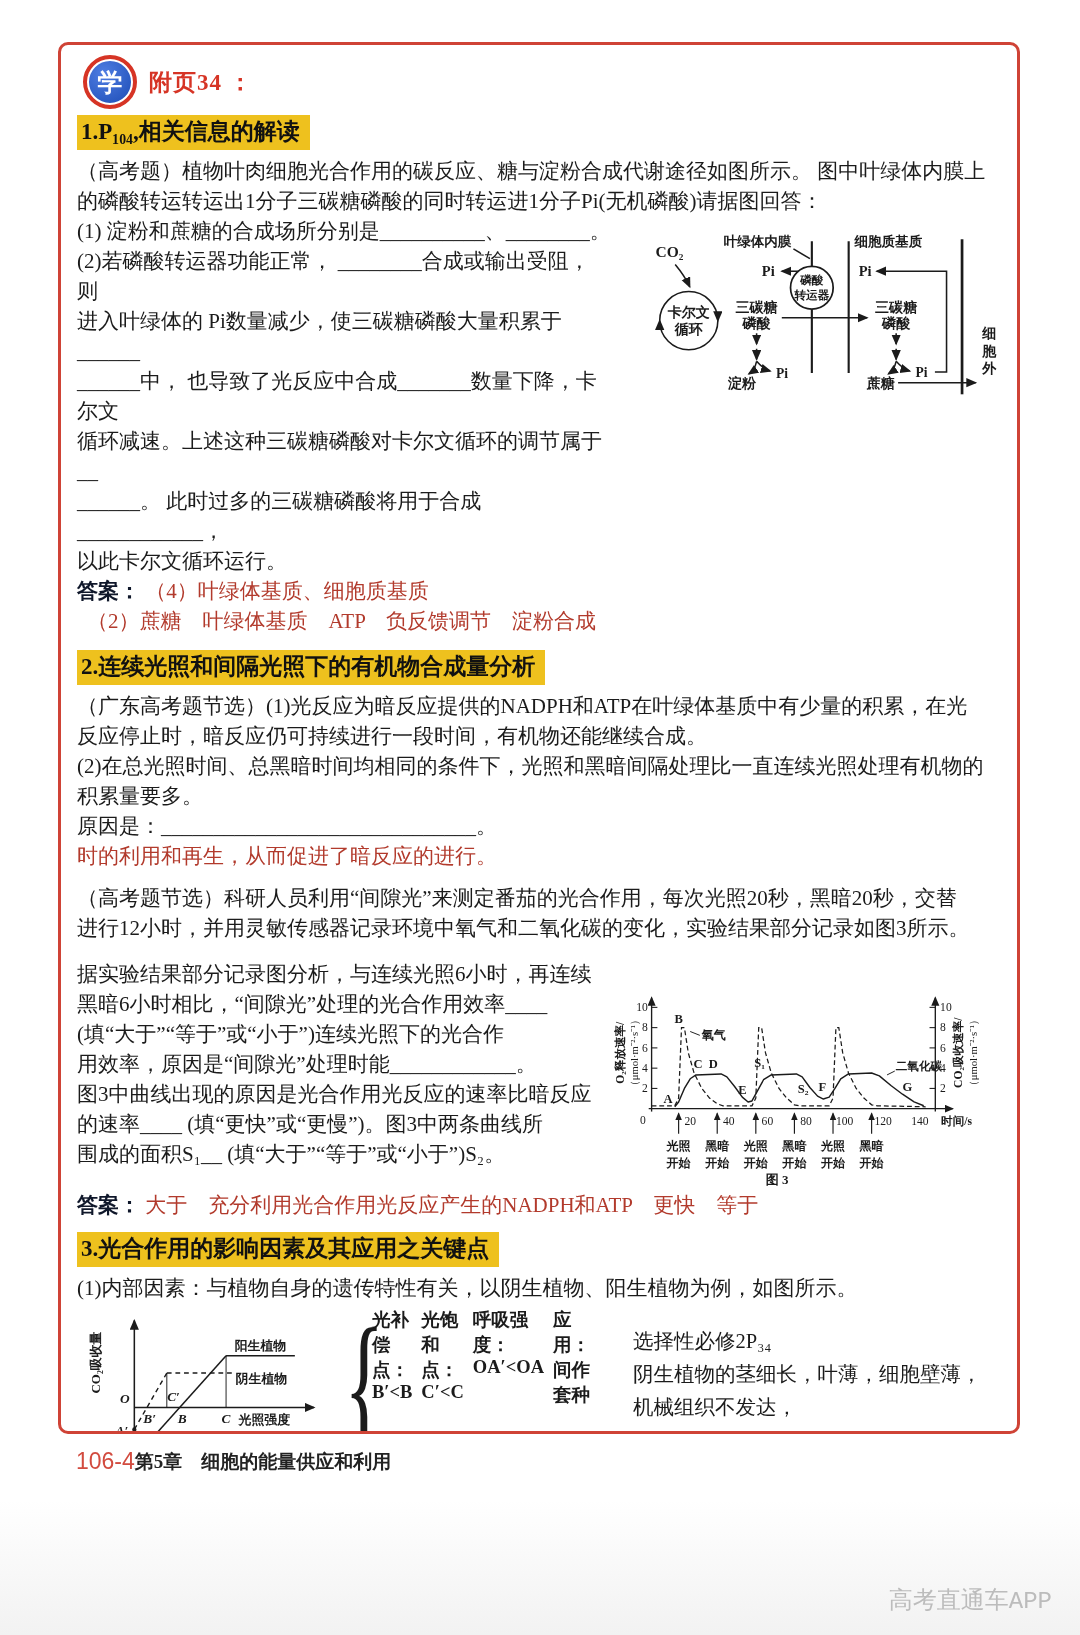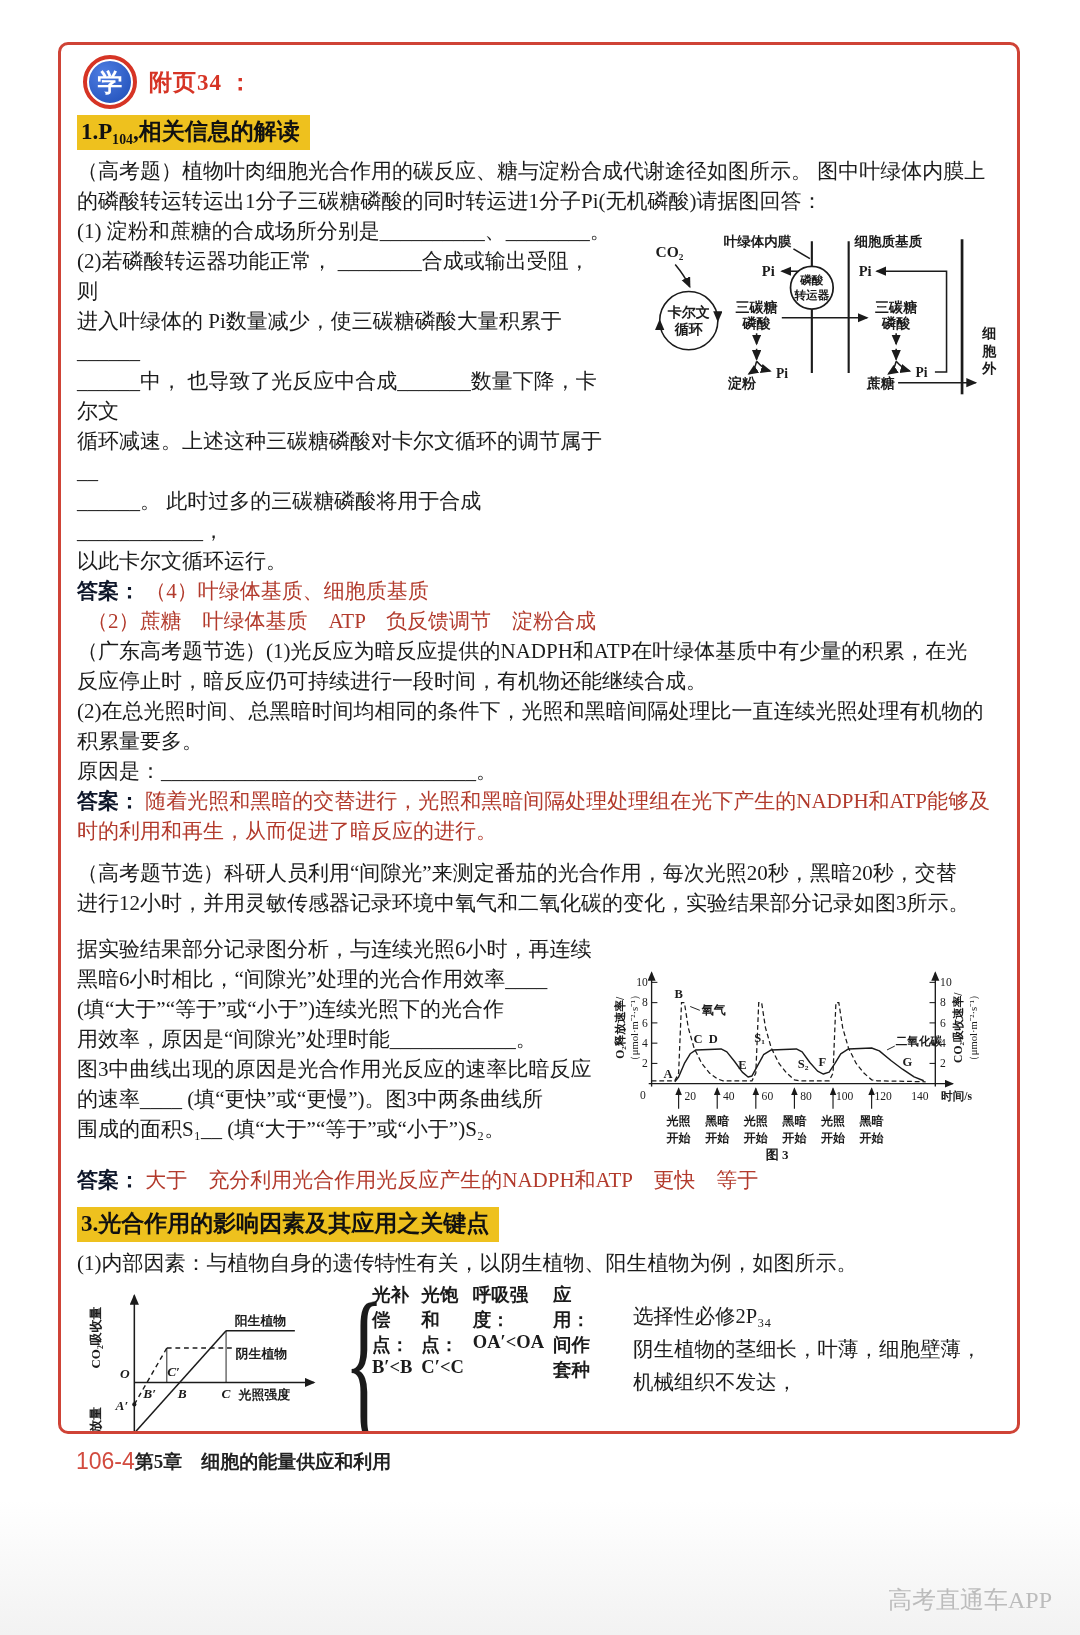--- a/index.html
+++ b/index.html
@@ -31,21 +31,21 @@
   .bracewrap{display:flex;align-items:center;flex:0 0 auto;margin-left:-6px;}
   .brace{font-size:168px;line-height:160px;transform:scaleX(.5);color:#1b1b1b;
          font-family:"Liberation Serif",serif;font-weight:400;width:60px;text-align:center;}
   .notes{display:flex;flex-direction:row;justify-content:center;gap:9px;
          font-size:18.5px;font-weight:700;width:212px;flex:0 0 auto;margin-left:-14px;}
   .s3right{flex:1;font-size:20.5px;line-height:33px;padding-left:6px;padding-top:18px;margin-left:40px;}
   .footer{position:absolute;left:76px;top:1448px;display:flex;align-items:center;}
   .pageno{color:#d24b3f;font-size:23px;font-family:"Liberation Sans",sans-serif;}
   .chapter{font-size:19px;font-weight:700;color:#222;}
   .watermark{position:absolute;right:28px;top:1584px;color:#bcbcbc;font-size:24px;
-             font-family:Liberation Serif, serif;text-align:center;}
+             font-family:Liberation Mono, monospace;text-align:center;}
   .botband{position:absolute;left:0;top:1500px;width:100%;height:135px;
            background:linear-gradient(#ffffff,#f2f2f2);z-index:0;}
 </style>
 </head>
 <body>
 
 <div class="page">
   <div class="botband"></div>
   <div class="frame">
 
@@ -124,29 +124,26 @@
         </svg>
       </div>
     </div>
 
     <div class="ansline">
       <span class="anslbl">答案：</span>
       <span class="red">（4）叶绿体基质、细胞质基质</span>
     </div>
     <div class="ansline red indent">（2）蔗糖　叶绿体基质　ATP　负反馈调节　淀粉合成</div>
 
+    <div class="t2"><span class="hl">2.连续光照和间隔光照下的有机物合成量分析</span></div>
     <div class="para">（广东高考题节选）(1)光反应为暗反应提供的NADPH和ATP在叶绿体基质中有少量的积累，在光</div>
     <div class="para">反应停止时，暗反应仍可持续进行一段时间，有机物还能继续合成。</div>
     <div class="para">(2)在总光照时间、总黑暗时间均相同的条件下，光照和黑暗间隔处理比一直连续光照处理有机物的</div>
     <div class="para">积累量要多。</div>
     <div class="para">原因是：______________________________。</div>
-    <div class="ansline">
-      <span class="anslbl">答案：</span>
-      <span class="red">随着光照和黑暗的交替进行，光照和黑暗间隔处理处理组在光下产生的NADPH和ATP能够及</span>
-    </div>
     <div class="ansline red">时的利用和再生，从而促进了暗反应的进行。</div>
 
     <div class="para" style="margin-top:12px;">（高考题节选）科研人员利用“间隙光”来测定番茄的光合作用，每次光照20秒，黑暗20秒，交替</div>
     <div class="para">进行12小时，并用灵敏传感器记录环境中氧气和二氧化碳的变化，实验结果部分记录如图3所示。</div>
 
     <div class="cols" style="margin-top:16px;">
       <div class="cl2">
         <div class="para">据实验结果部分记录图分析，与连续光照6小时，再连续</div>
         <div class="para">黑暗6小时相比，“间隙光”处理的光合作用效率____</div>
         <div class="para">(填“大于”“等于”或“小于”)连续光照下的光合作</div>

